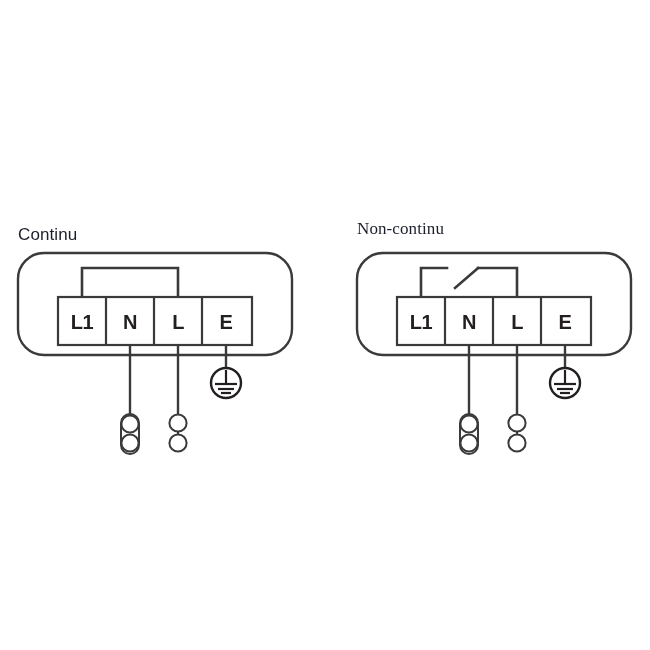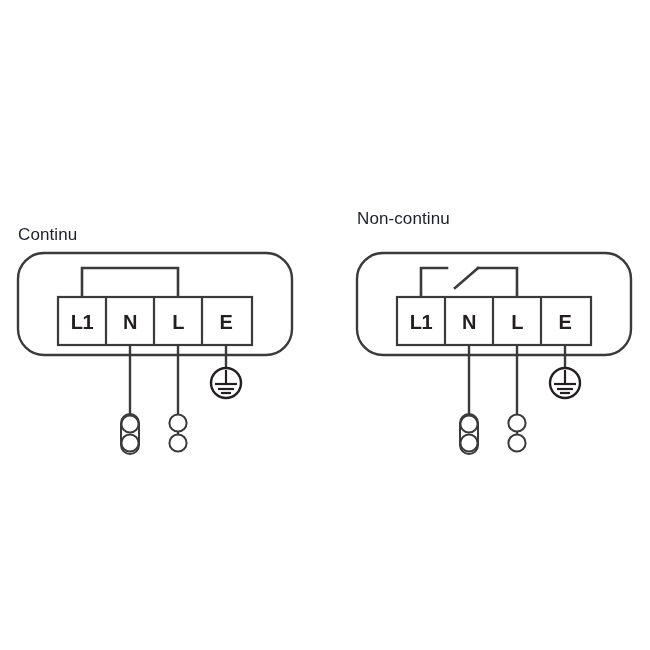--- a/index.html
+++ b/index.html
@@ -38,22 +38,23 @@
     white-space: nowrap;
     line-height: 1;
   }
   #title-continu {
     left: 18px;
     top: 226px;
     width: 274px;
   }
   #title-noncontinu {
     left: 357px;
-    top: 210px;
+    top: 220px;
     width: 274px;
+    font-family: Liberation Serif, serif;
   }
   .term-label {
     font-family: "Liberation Sans", sans-serif;
     font-weight: bold;
     font-size: 20px;
     fill: #231f20;
     text-anchor: middle;
     dominant-baseline: central;
     letter-spacing: -0.5px;
   }

